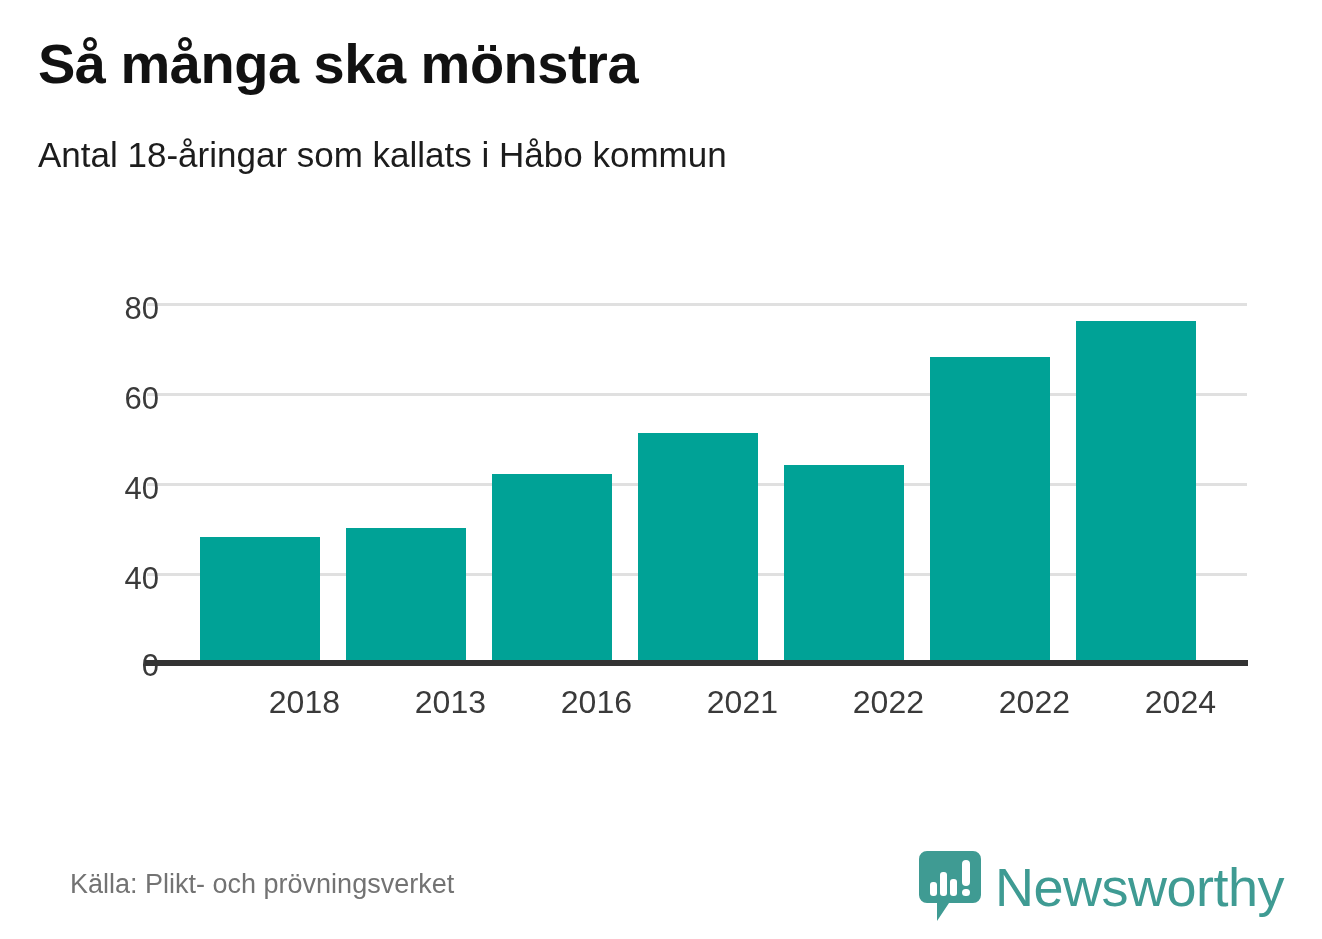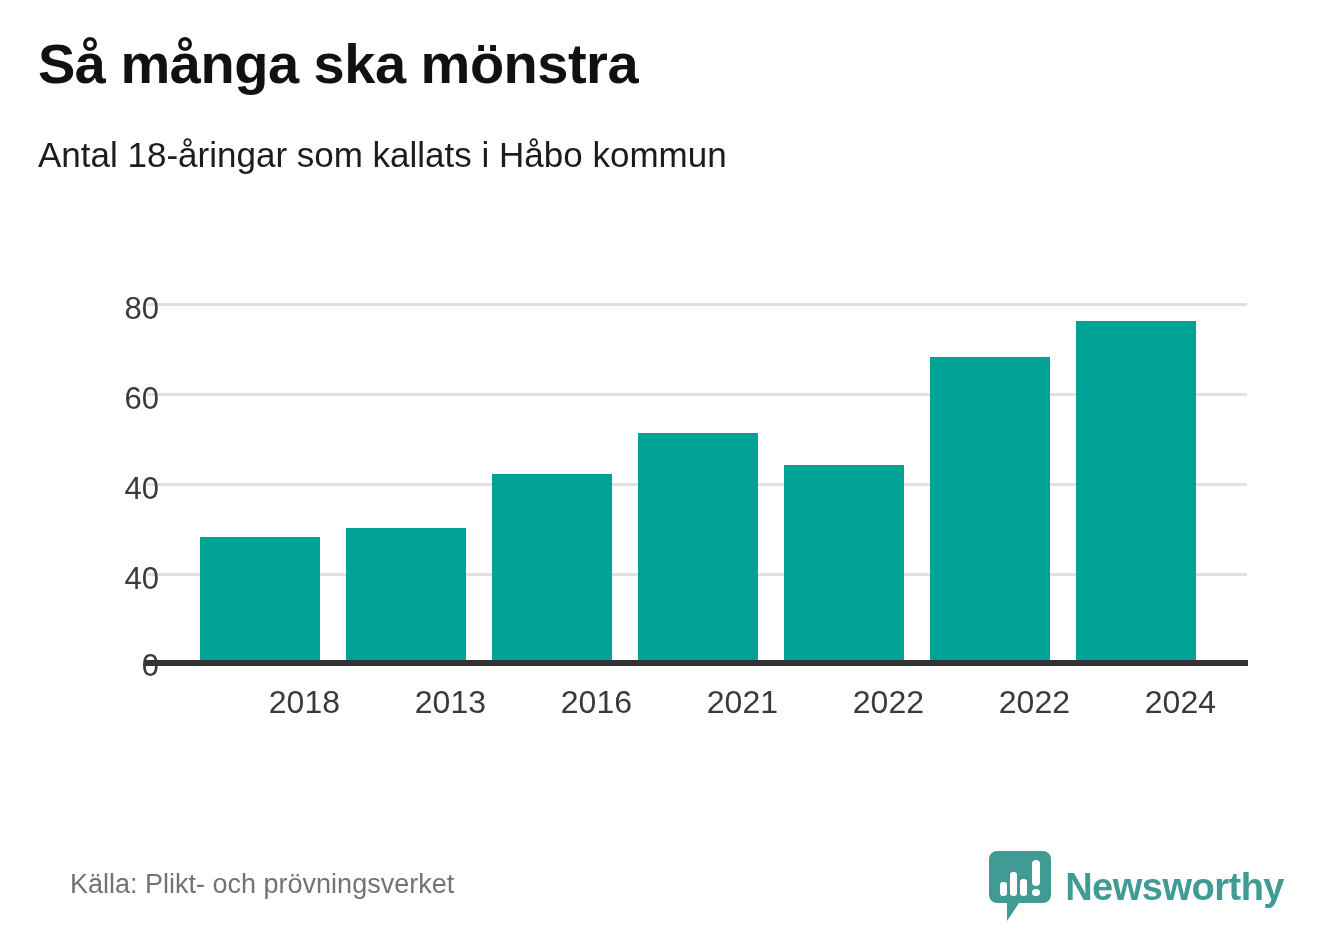--- a/index.html
+++ b/index.html
@@ -109,22 +109,22 @@
   }
   #newsworthy-logo {
     position: absolute;
     right: 38px;
     top: 6px;
     display: flex;
     align-items: center;
     gap: 14px;
   }
   #logo-wordmark {
-    font-size: 38px;
-    font-weight: bold;
+    font-size: 54px;
+    font-weight: normal;
     color: #3f9b93;
     letter-spacing: -0.5px;
     line-height: 1;
   }
 </style>
 </head>
 <body>
 
 <div id="chart-header">
   <h1 id="chart-title">Så många ska mönstra</h1>

